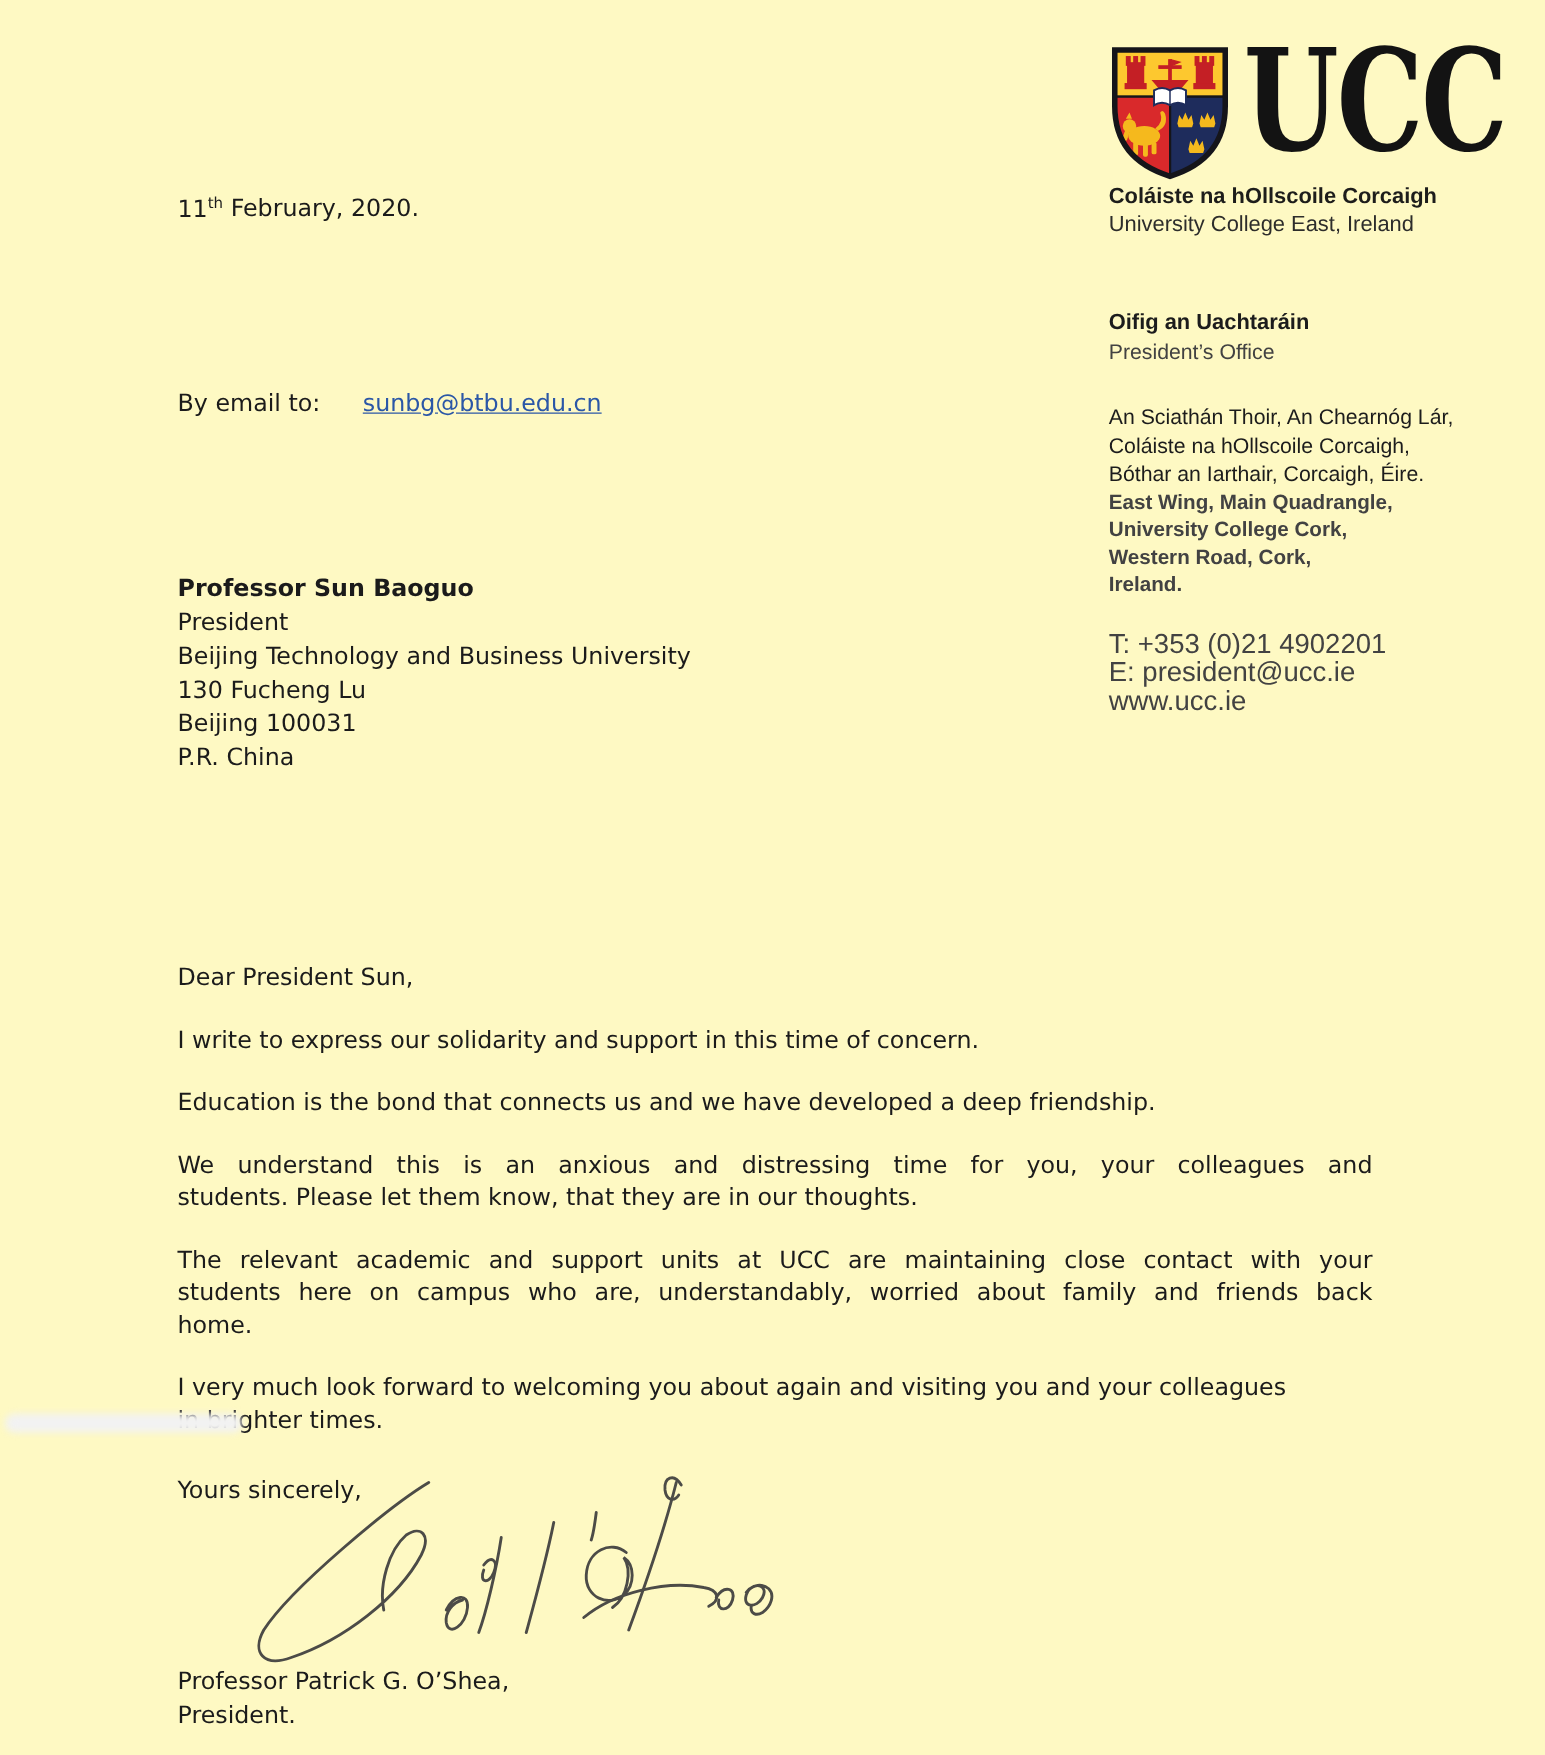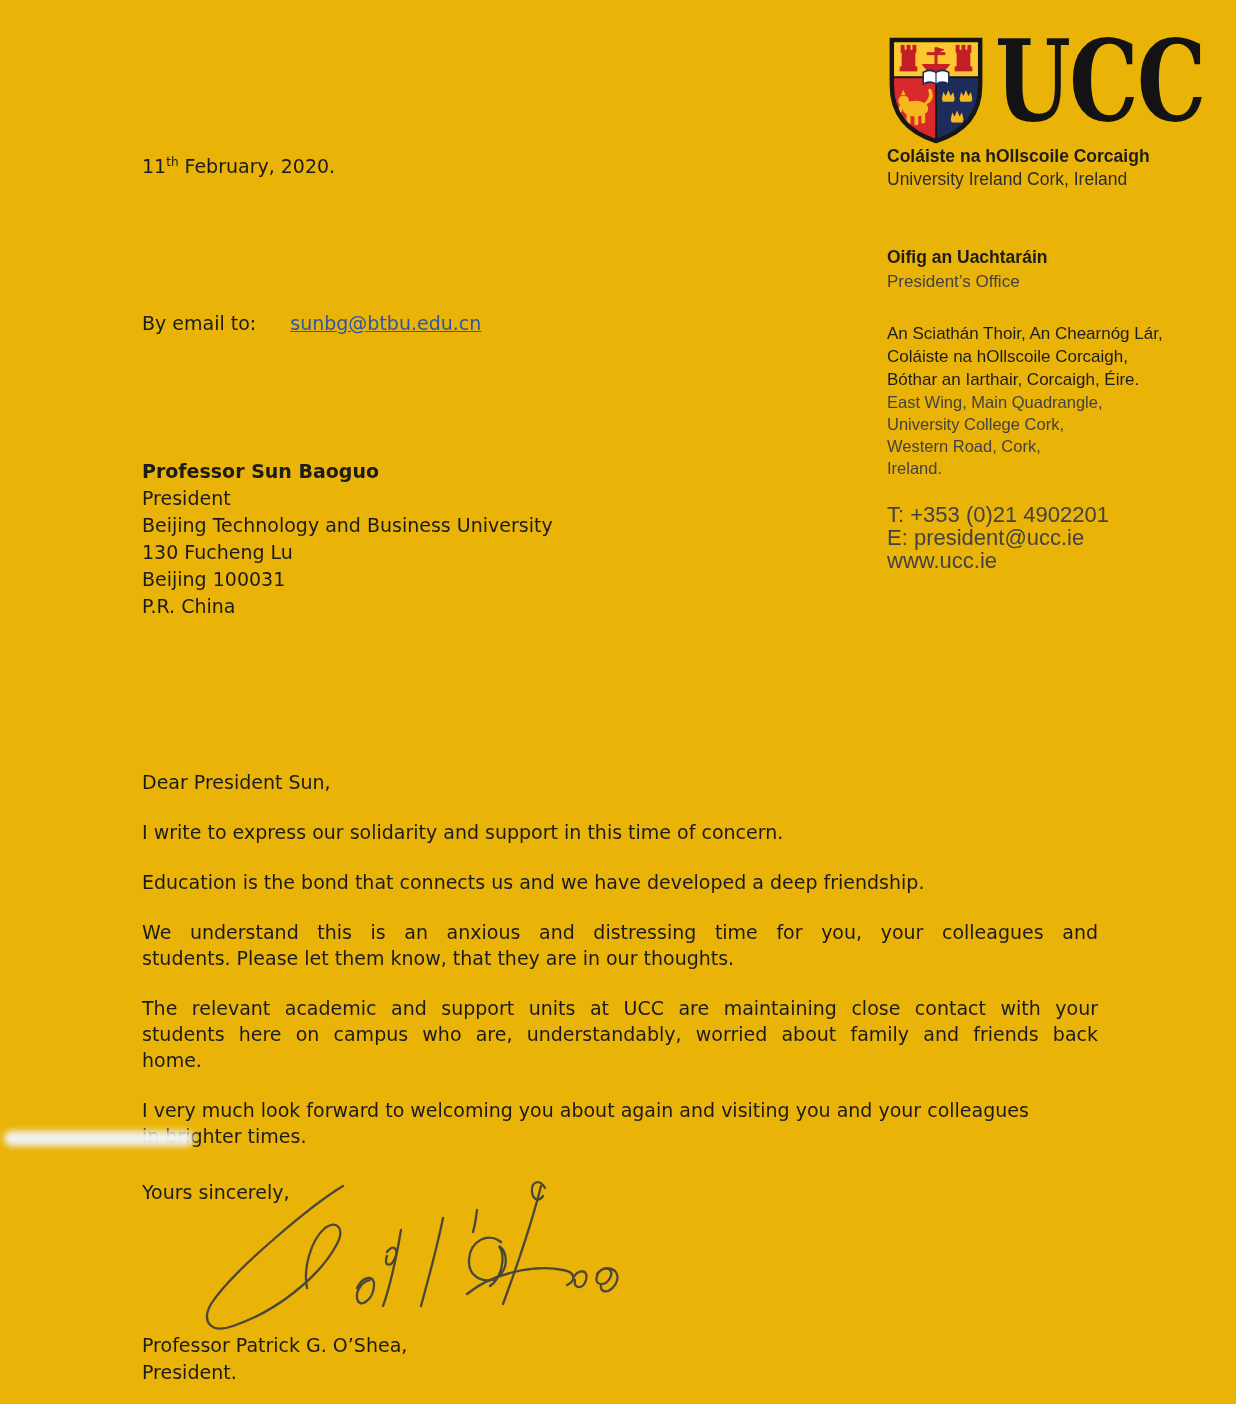--- a/index.html
+++ b/index.html
@@ -1,20 +1,20 @@
 <!DOCTYPE html>
 <html><head>
 <meta charset="utf-8">
 <style>
   html,body{margin:0;padding:0;background:#fff;}
   .page{
     position:relative;
     width:1236px;
     height:1404px;
-    background:#eab308;
+    background:#fef9c3;
     overflow:hidden;
     font-family:"DejaVu Sans","Liberation Sans",sans-serif;
     color:#1b1b1b;
   }
 
   
   .crest{position:absolute;left:885px;top:36px;width:102px;height:108px;}
   .logotype{
     position:absolute;left:995px;top:24px;
     font-family:"DejaVu Serif","Liberation Serif",serif;
@@ -36,21 +36,21 @@
 
   
   .office{
     position:absolute;left:887px;top:244px;width:330px;
     font-family:"Liberation Sans",sans-serif;
   }
   .office .t-ir{font-weight:700;font-size:17.5px;line-height:26px;color:#1c1c1c;}
   .office .t-en{font-size:17px;line-height:24px;color:#424242;}
   .office .addr-bold{margin-top:28px;}
   .office .addr-bold div{font-weight:400;font-size:17px;line-height:23px;color:#1c1c1c;}
-  .office .addr-reg div{font-size:16.5px;line-height:22px;color:#424242;}
+  .office .addr-reg div{font-size:16.5px;line-height:22px;color:#424242;font-weight:bold;}
   .office .contact{margin-top:24px;}
   .office .contact div{font-size:22px;line-height:23px;color:#424242;}
 
   
   .date{position:absolute;left:142px;top:155px;font-size:19px;color:#1b1b1b;white-space:nowrap;}
   .date sup{font-size:12px;}
   .date .rest{margin-left:6px;}
 
   .byemail{position:absolute;left:142px;top:312px;font-size:19px;white-space:nowrap;}
   .byemail .email-link{
@@ -141,21 +141,21 @@
           <path d="M37,37 Q43.5,33 50,37 Q56.5,33 63,37 L63,49 Q56.5,45 50,49 Q43.5,45 37,49 Z" fill="#ffffff" stroke="#1e2c5c" stroke-width="1.6"></path>
           <line x1="50" y1="37" x2="50" y2="49" stroke="#1e2c5c" stroke-width="1.2"></line>
         </g>
       </g>
       <path d="M5,4 L95,4 L95,50 C95,82 76,99 50,107 C24,99 5,82 5,50 Z" fill="none" stroke="#15151a" stroke-width="4.5"></path>
     </svg>
   </div>
 
   <div class="logotype">UCC</div>
   <div class="tagline-irish">Coláiste na hOllscoile Corcaigh</div>
-  <div class="tagline-english">University Ireland Cork, Ireland</div>
+  <div class="tagline-english">University College East, Ireland</div>
 
   <div class="date">
     <span>11</span><sup>th</sup><span class="rest">February, 2020.</span>
   </div>
 
   <div class="byemail">
     <span>By email to:</span><a class="email-link">sunbg@btbu.edu.cn</a>
   </div>
 
   <div class="office">

